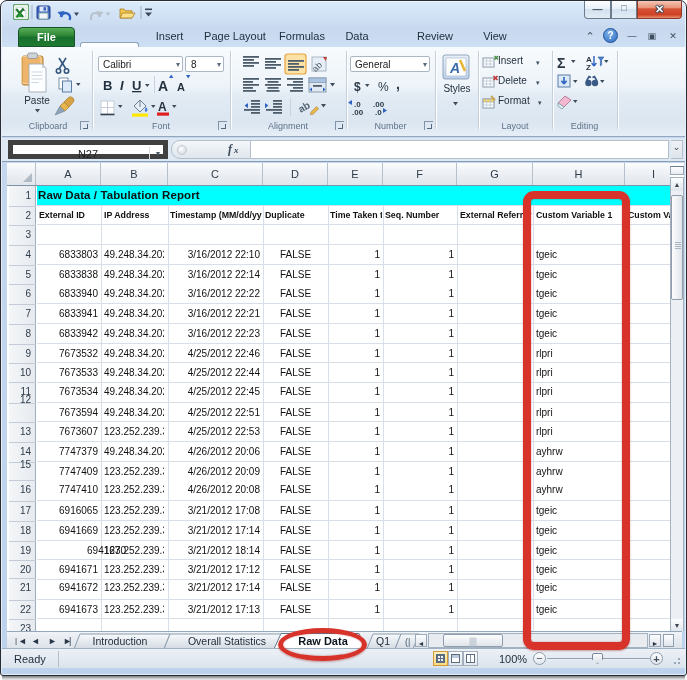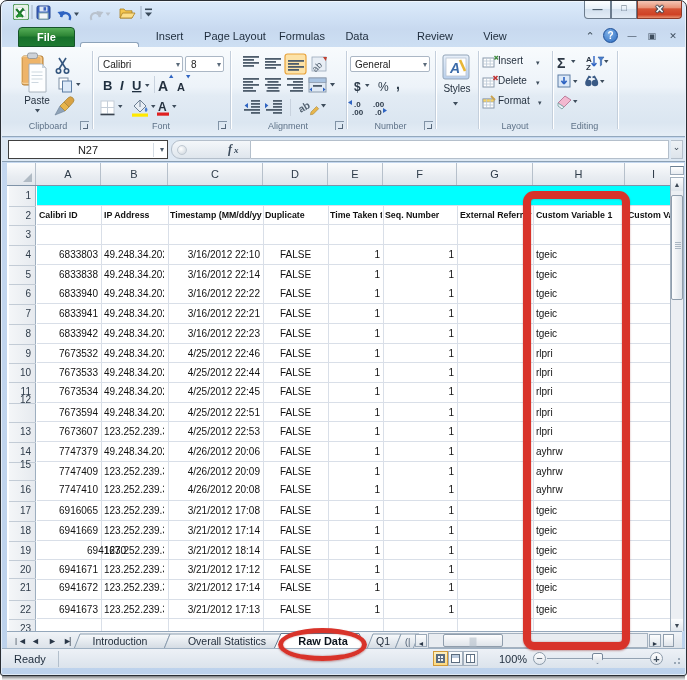--- a/index.html
+++ b/index.html
@@ -27,21 +27,21 @@
 .gsep{position:absolute;top:4px;height:78px;width:2px;background:linear-gradient(to right,#c4cfdc 1px,#ffffff 1px);}
 .glabel{position:absolute;top:74px;height:12px;font-size:9px;color:#5e7288;text-align:center;width:100%;}
 .launch{position:absolute;top:74px;width:9px;height:9px;border-left:1px solid #8193a6;border-top:1px solid #8193a6;}
 .launch:after{content:"";position:absolute;right:1px;bottom:1px;width:4px;height:4px;border-right:1px solid #55677a;border-bottom:1px solid #55677a;}
 .combo{position:absolute;height:16px;background:#fff;border:1px solid #abb7c5;border-radius:2px;font-size:10px;color:#222;line-height:15px;}
 .cdd{position:absolute;right:2px;top:0px;color:#5a6a7a;font-size:8px;}
 .cdd2{position:absolute;color:#3e4d5c;font-size:7px;}
 .rlab{position:absolute;font-size:10px;color:#25313f;text-align:center;}
 
 #fbar{position:absolute;left:2px;top:138px;width:683px;height:24px;background:#dde8f3;border-bottom:1px solid #8ba0b4;}
-#namebox{position:absolute;left:6px;top:2px;width:160px;height:19px;background:#fff;border:1px solid #404040;font-size:11px;color:#222;text-align:center;line-height:18px;}
+#namebox{position:absolute;left:6px;top:2px;width:160px;height:19px;background:#fff;border:5px solid #404040;font-size:11px;color:#222;text-align:center;line-height:18px;}
 #fxpill{position:absolute;left:169px;top:2px;width:80px;height:19px;background:linear-gradient(#f4f7fa,#dfe6ed);border:1px solid #b4bfcb;border-radius:9px 0 0 9px;}
 #finput{position:absolute;left:249px;top:2px;width:418px;height:19px;background:#fff;border:1px solid #b4bfcb;border-left:none;}
 #fchev{position:absolute;left:669px;top:2px;width:12px;height:19px;background:linear-gradient(#eef2f6,#dde4eb);border:1px solid #b4bfcb;border-left:none;font-size:9px;color:#3c4855;text-align:center;line-height:12px;}
 
 #grid{position:absolute;left:7px;top:163px;width:677px;height:468px;background:#fff;}
 #colhdr{position:absolute;left:0;top:0;width:663px;height:23px;overflow:hidden;background:linear-gradient(#fbfcfd,#e9edf2 60%,#e1e6ec);border-bottom:1px solid #7f93a8;}
 .ch{position:absolute;top:0;height:22px;border-right:1px solid #b6c0cb;font-size:11px;color:#2e3b49;text-align:center;line-height:23px;}
 #corner{position:absolute;left:2px;top:0;width:27px;height:22px;border-right:1px solid #b6c0cb;}
 #corner:after{content:"";position:absolute;right:3px;bottom:3px;width:0;height:0;border-left:9px solid transparent;border-bottom:9px solid #b0bac4;}
 #rowhdrs{position:absolute;left:2px;top:23px;width:27px;height:445px;background:linear-gradient(to right,#f4f6f8,#e6eaef);border-right:1px solid #9daebf;}
@@ -477,21 +477,22 @@
   <div class="vline" style="left:94px"></div>
   <div class="vline" style="left:161px"></div>
   <div class="vline" style="left:256px"></div>
   <div class="vline" style="left:321px"></div>
   <div class="vline" style="left:376px"></div>
   <div class="vline" style="left:450px"></div>
   <div class="vline" style="left:526px"></div>
   <div class="vline" style="left:618px"></div>
   <div id="cyan"></div>
   <div id="celllayer">
-        <div class="cell hd cA2" style="top:42.7px;">Calibri ID</div>
+        <div class="cell b" style="left:31px;top:23px;width:300px;font-size:11.5px;letter-spacing:0.1px;">Raw Data / Tabulation Report</div>
+        <div class="cell hd cA2" style="top:42.7px;">External ID</div>
         <div class="cell hd cB" style="top:42.7px;">IP Address</div>
         <div class="cell hd cC2" style="top:42.7px;">Timestamp (MM/dd/yyyy)</div>
         <div class="cell hd cD2" style="top:42.7px;">Duplicate</div>
         <div class="cell hd cE2" style="top:42.7px;">Time Taken to Complete</div>
         <div class="cell hd cF2" style="top:42.7px;">Seq. Number</div>
         <div class="cell hd cG" style="top:42.7px;">External Referrer</div>
         <div class="cell hd cH" style="top:42.7px;">Custom Variable 1</div>
         <div class="cell hd cI" style="top:42.7px;">Custom Variable 2</div>
         <div class="cell cA" style="top:82.1px;">6833803</div>
         <div class="cell cB" style="top:82.1px;">49.248.34.202</div>

